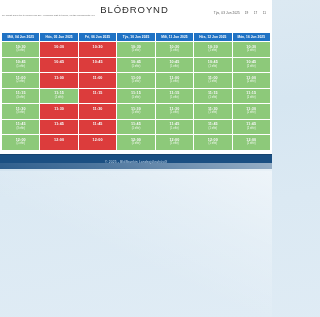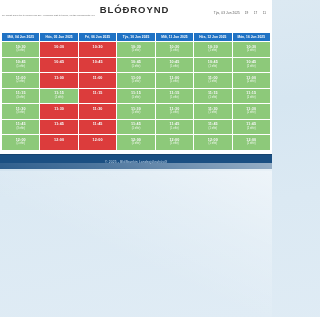--- a/index.html
+++ b/index.html
@@ -34,21 +34,21 @@
     height: 32px;
     padding: 3px 6px 0 3px;
     border-bottom: 1px solid #ffffff;
   }
 
   .brand-title {
     text-align: center;
     font-size: 9.5px;
     letter-spacing: 0.9px;
     color: #2b2b2b;
-    font-weight: 700;
+    font-weight: 400;
     line-height: 11px;
     padding-top: 1px;
   }
 
   .header-note {
     position: absolute;
     top: 13.5px; left: 2px;
     font-size: 2.5px;
     line-height: 3.2px;
     color: #6d6d6d;

